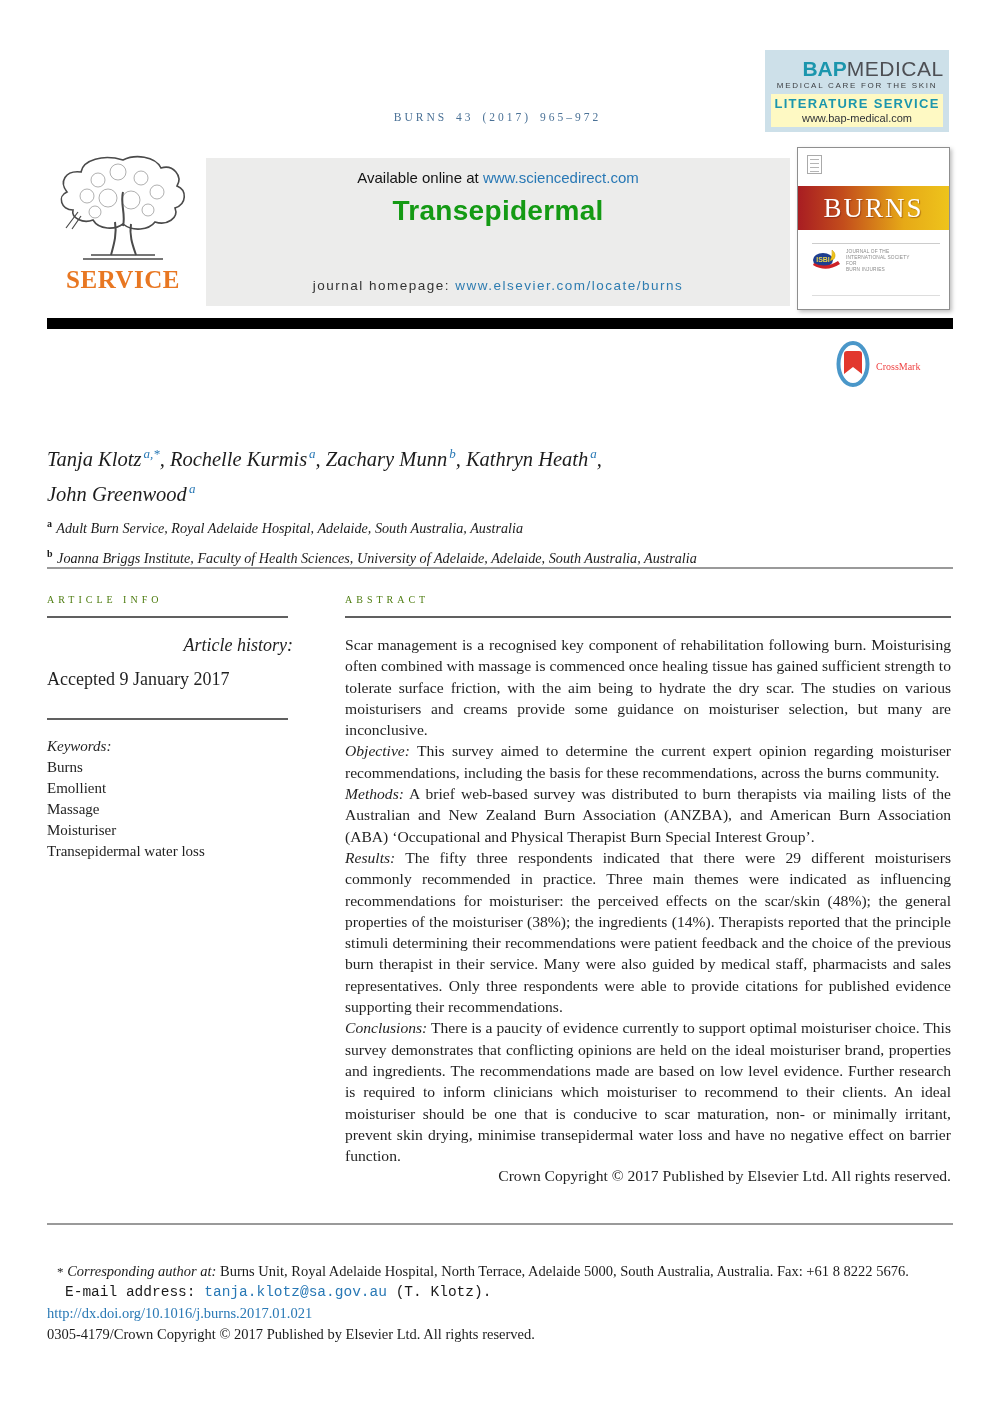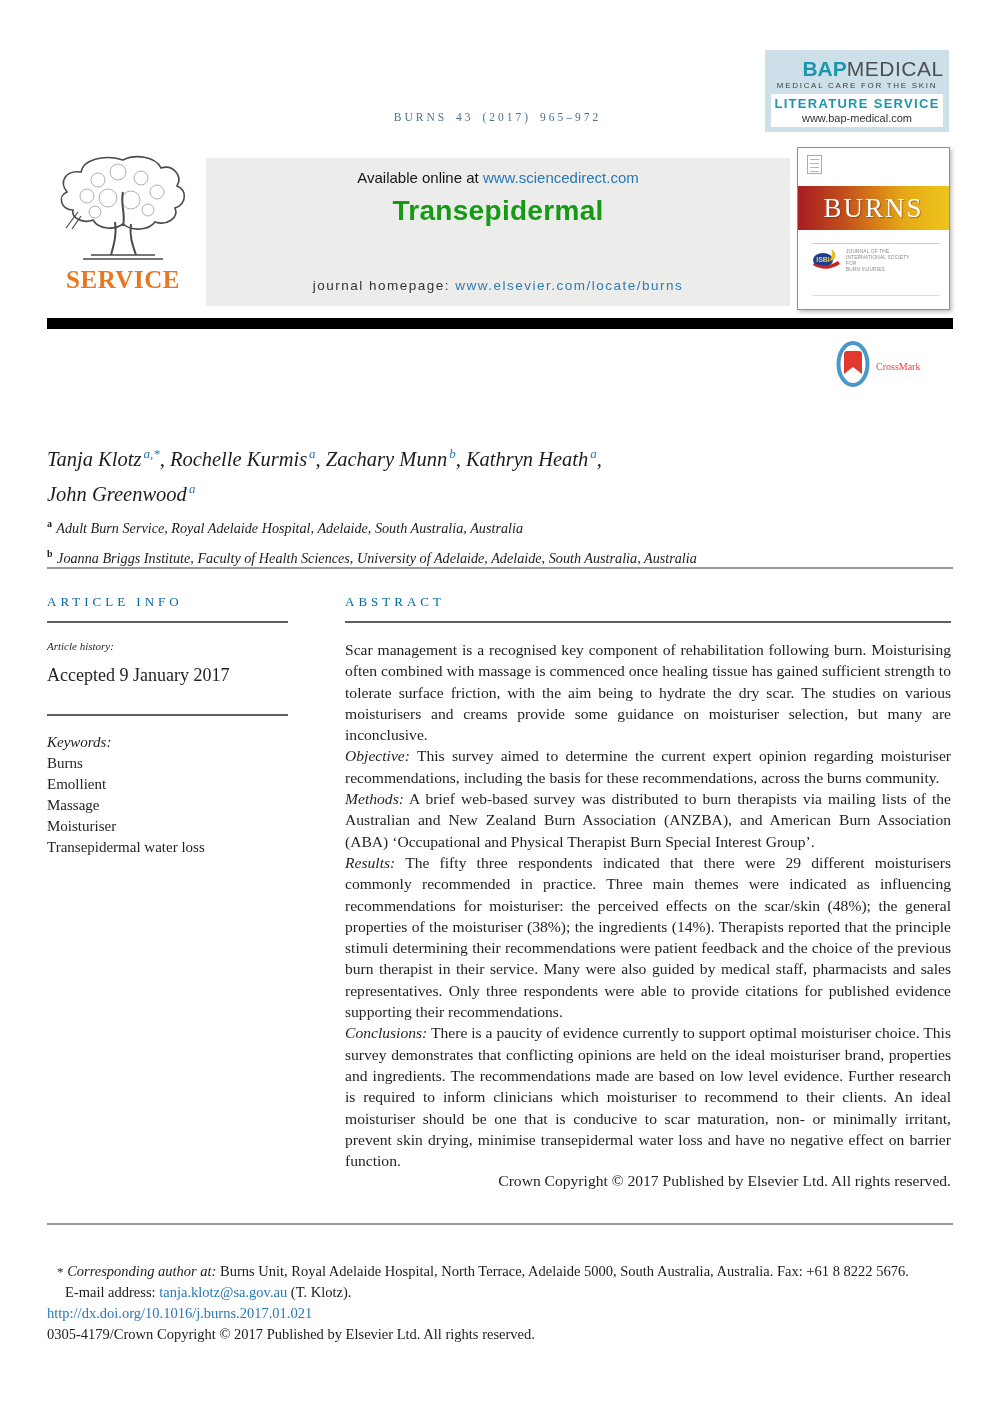--- a/index.html
+++ b/index.html
@@ -7,21 +7,21 @@
   .page { position:relative; width:1000px; height:1415px; background:#ffffff; overflow:hidden; }
   a { text-decoration:none; }
 
   
   .bap-box { position:absolute; left:765px; top:50px; width:184px; height:82px; background:#cde0e9;
              text-align:center; font-family:"Liberation Sans", sans-serif; }
   .bap-brand { margin-top:8px; font-size:21px; line-height:22px; }
   .bap-brand .b1 { color:#1b96ad; font-weight:700;margin-left:32px; }
   .bap-brand .b2 { color:#4d4f54; font-weight:400; letter-spacing:0.5px; }
   .bap-tagline { font-size:8px; color:#3c3e42; letter-spacing:1.7px; margin-top:1px; }
-  .bap-strip { background:#ffffff; margin:4px 6px 0; padding:2px 0 3px; }
+  .bap-strip { background:#fef9c3; margin:4px 6px 0; padding:2px 0 3px; }
   .bap-service { color:#1b96ad; font-weight:700; font-size:13px; letter-spacing:1.3px; }
   .bap-url { color:#2f3237; font-size:11px; margin-top:1px; }
 
   
   .citation { position:absolute; left:205px; top:111px; width:585px; text-align:center;
               font-size:11.5px; letter-spacing:3px; word-spacing:3px; color:#4a7196; }
 
   
   .banner { position:absolute; left:206px; top:158px; width:584px; height:148px; background:#ececeb;
             text-align:center; font-family:"Liberation Sans", sans-serif; }
@@ -67,39 +67,39 @@
   .affiliations { position:absolute; left:47px; top:511px; width:880px; font-style:italic;
                   font-size:14.2px; line-height:26px; color:#1c1c1c; }
   .affiliations sup { font-size:10px; font-style:normal; font-weight:700; margin-right:1px; }
 
   .rule-a { position:absolute; left:47px; top:567px; width:906px; height:2px; background:#9a9a9a; }
   .rule-b { position:absolute; left:47px; top:1223px; width:906px; height:2px; background:#9a9a9a; }
 
   
   .col-left { position:absolute; left:47px; top:594px; width:246px; color:#1f1f1f; }
   .col-right { position:absolute; left:345px; top:594px; width:606px; color:#1f1f1f; }
-  .col-heading { font-size:13px; letter-spacing:4px; color:#0369a1; }
+  .col-heading { font-size:10px; letter-spacing:4px; color:#4d7c0f; }
   .rule-col { height:2px; background:#606060; margin-top:11px; }
   .rule-col.w-left { width:241px; }
-  .history-label { font-style:italic; font-size:11px; margin-top:17px; }
+  .history-label { font-style:italic; font-size:18px; margin-top:17px;text-align:right; }
   .history-value { font-size:18px; margin-top:13px; }
   .rule-col2 { height:2px; background:#606060; margin-top:28px; width:241px; }
   .kw-label { font-style:italic; font-size:15px; margin-top:18px; }
   .kw { font-size:15px; line-height:21px; }
   .kw.first { margin-top:2px; }
 
   .abstract-body { margin-top:16px; font-size:15.6px; line-height:21.3px; text-align:justify; }
   .abstract-body p { margin:0; }
   .abstract-body i { font-style:italic; }
   .copyright { text-align:right; font-size:15.6px; margin-top:1px; }
 
   
   .footnote { position:absolute; left:47px; top:1261px; width:906px; font-size:14.5px; line-height:21px; color:#1b1b1b; }
   .fn-corr { text-indent:10px; }
-  .fn-email { text-indent:18px; }
+  .fn-email { text-indent:18px;font-family:Liberation Mono, monospace; }
   .footnote a { color:#2878b5; }
   .fn-star { font-size:13px; }
 </style>
 </head>
 <body>
 
 <div class="page">
 
   <div class="bap-box">
     <div class="bap-brand">

